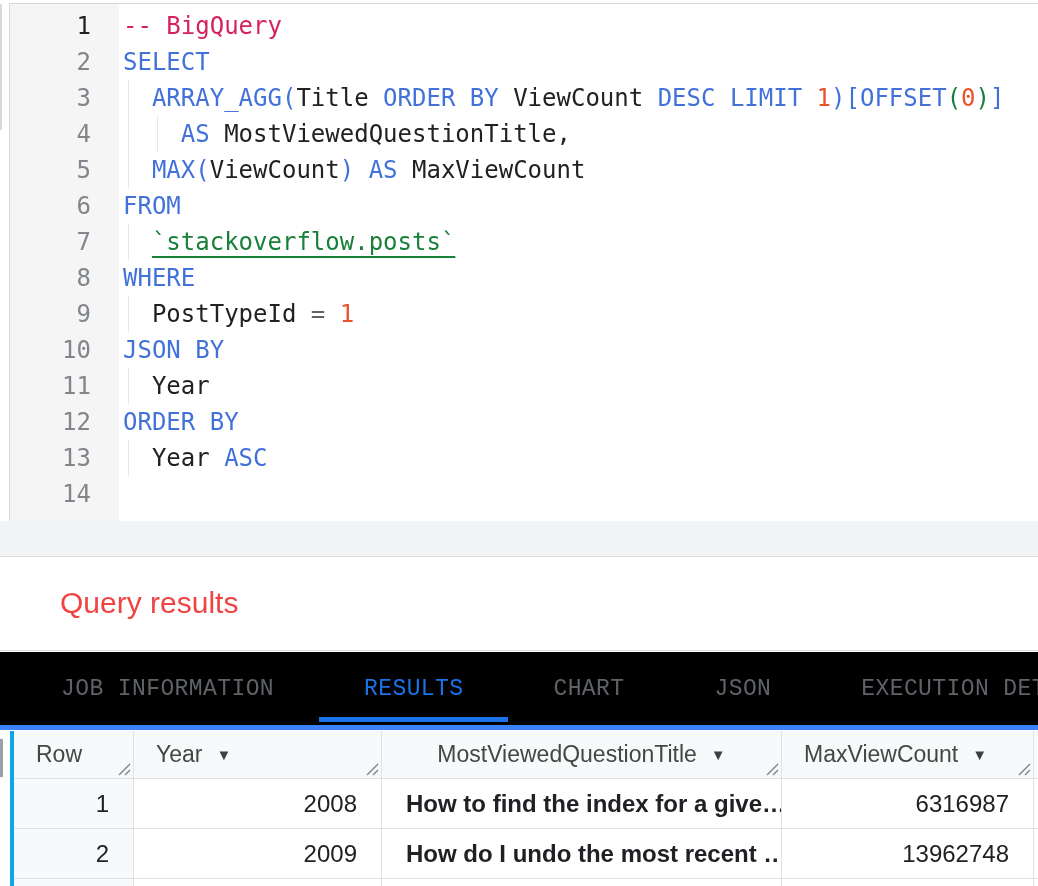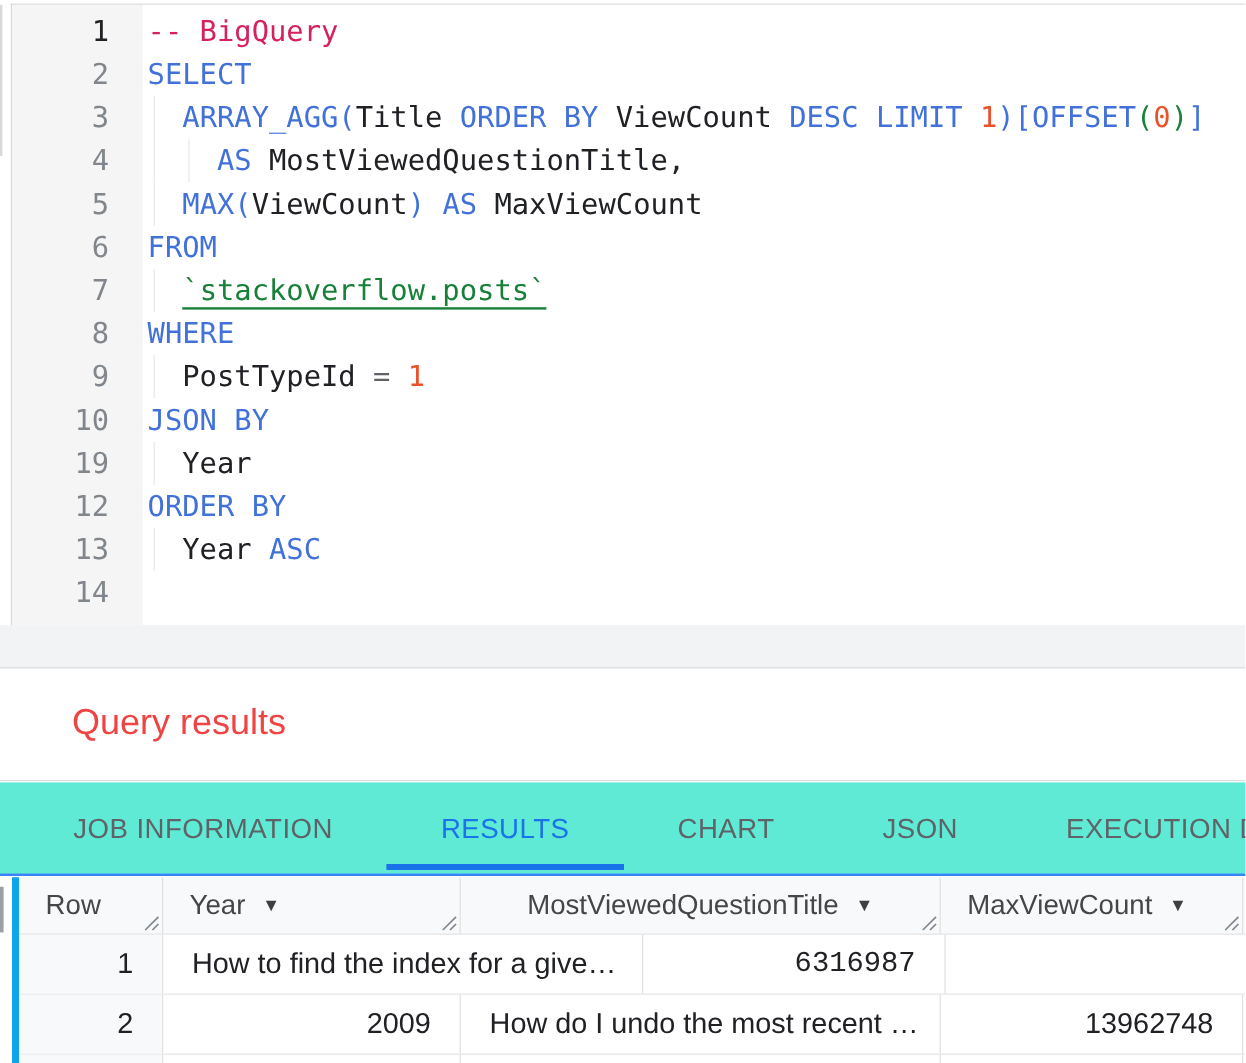--- a/index.html
+++ b/index.html
@@ -34,44 +34,44 @@
   .splitter{position:absolute;left:0;top:521px;width:100%;height:36px;background:#f1f3f4;
             border-bottom:1px solid #dadce0;box-sizing:border-box;}
 
   
   .results-header{position:absolute;left:0;top:558px;width:100%;height:93px;background:#fff;
                   border-bottom:1px solid #dadce0;box-sizing:border-box;}
   .results-title{position:absolute;left:60px;top:50%;transform:translateY(-54%);
                  font-size:30px;font-weight:400;color:#ef4444;margin:0;}
 
   
-  .tabs{position:absolute;left:0;top:652px;width:100%;height:78px;background:#5eead4;
-        display:flex;padding-left:16px;box-sizing:border-box;border-bottom:2px solid #3b82f6;}
+  .tabs{position:absolute;left:0;top:652px;width:100%;height:78px;background:#000000;
+        display:flex;padding-left:16px;box-sizing:border-box;border-bottom:5px solid #3b82f6;font-family:Liberation Mono, monospace;}
   .tab{position:relative;padding:0 45px;display:flex;align-items:center;cursor:pointer;
        font-size:23px;font-weight:500;letter-spacing:.4px;color:#5f6368;white-space:nowrap;}
   .tab.active{color:var(--c-accent);}
   .tab.active::after{content:'';position:absolute;left:0;right:0;bottom:3px;height:5px;
                      background:var(--c-accent);}
 
   
   .rtable{position:absolute;left:10px;top:731px;width:1028px;height:155px;
-          border-left:6px solid #0ea5e9;overflow:hidden;box-sizing:border-box;}
+          border-left:4px solid #0ea5e9;overflow:hidden;box-sizing:border-box;}
   .thead{display:flex;height:48px;background:#f8f9fa;border-bottom:1px solid #e0e0e0;box-sizing:border-box;}
   .th{position:relative;border-right:1px solid #e0e0e0;display:flex;align-items:center;
       box-sizing:border-box;padding-left:22px;font-size:23px;font-weight:500;color:#444746;flex:none;}
   .th.center{justify-content:center;padding-left:0;}
   .th .caret{margin-left:14px;font-size:15px;color:#3c4043;cursor:pointer;line-height:1;}
   .th .resize{position:absolute;right:2px;bottom:2px;cursor:col-resize;line-height:0;}
   .th.filler,.td.filler{border-right:none;padding:0;}
   .tr{display:flex;height:50px;border-bottom:1px solid #e0e0e0;background:#fff;box-sizing:border-box;}
   .td{border-right:1px solid #e0e0e0;box-sizing:border-box;display:flex;align-items:center;
       font-size:24px;color:#202124;flex:none;}
   .td.r{justify-content:flex-end;padding-right:24px;}
   .td.rowhead{background:#f8f9fa;justify-content:flex-end;padding-right:24px;}
-  .td.l{padding-left:24px;white-space:nowrap;overflow:hidden;}
+  .td.l{padding-left:24px;white-space:nowrap;overflow:hidden;font-weight:bold;}
 </style>
 </head>
 <body>
 
 <div id="app">
 
   <span class="sb-top"></span>
   <span class="sb-table"></span>
 
   <div class="editor">
@@ -79,21 +79,21 @@
         <div class="ln active">1</div>
         <div class="ln">2</div>
         <div class="ln">3</div>
         <div class="ln">4</div>
         <div class="ln">5</div>
         <div class="ln">6</div>
         <div class="ln">7</div>
         <div class="ln">8</div>
         <div class="ln">9</div>
         <div class="ln">10</div>
-        <div class="ln">19</div>
+        <div class="ln">11</div>
         <div class="ln">12</div>
         <div class="ln">13</div>
         <div class="ln">14</div>
       </div>
     <div class="code-area" id="code-lines">
         <div class="cl"><span class="tk-c">-- BigQuery</span></div>
         <div class="cl"><span class="tk-k">SELECT</span></div>
         <div class="cl"><span class="guide g0"></span><span class="tk-t">  </span><span class="tk-k">ARRAY_AGG(</span><span class="tk-t">Title </span><span class="tk-k">ORDER BY</span><span class="tk-t"> ViewCount </span><span class="tk-k">DESC LIMIT</span><span class="tk-t"> </span><span class="tk-n">1</span><span class="tk-k">)[OFFSET</span><span class="tk-g">(</span><span class="tk-n">0</span><span class="tk-g">)</span><span class="tk-k">]</span></div>
         <div class="cl"><span class="guide g0"></span><span class="guide g1"></span><span class="tk-t">    </span><span class="tk-k">AS</span><span class="tk-t"> MostViewedQuestionTitle,</span></div>
         <div class="cl"><span class="guide g0"></span><span class="tk-t">  </span><span class="tk-k">MAX(</span><span class="tk-t">ViewCount</span><span class="tk-k">)</span><span class="tk-t"> </span><span class="tk-k">AS</span><span class="tk-t"> MaxViewCount</span></div>
@@ -163,22 +163,23 @@
           <span class="resize"><svg width="15" height="15" viewBox="0 0 15 15">
               <line x1="3" y1="14" x2="14" y2="3" stroke="#80868b" stroke-width="1.4"></line>
               <line x1="9" y1="14" x2="14" y2="9" stroke="#80868b" stroke-width="1.4"></line>
             </svg></span>
         </div>
         <div class="th filler" style="width: 8px;"></div>
       </div>
     <div id="tbody">
         <div class="tr">
           <div class="td rowhead" style="width: 120px;">1</div>
+          <div class="td r" style="width: 248px;">2008</div>
           <div class="td l" style="width: 400px;">How to find the index for a give…</div>
-          <div class="td r" style="width: 252px; font-family: Liberation Mono, monospace;">6316987</div>
+          <div class="td r" style="width: 252px;">6316987</div>
           <div class="td filler" style="width: 8px;"></div>
         </div>
         <div class="tr">
           <div class="td rowhead" style="width: 120px;">2</div>
           <div class="td r" style="width: 248px;">2009</div>
           <div class="td l" style="width: 400px;">How do I undo the most recent …</div>
           <div class="td r" style="width: 252px;">13962748</div>
           <div class="td filler" style="width: 8px;"></div>
         </div>
         <div class="tr">

